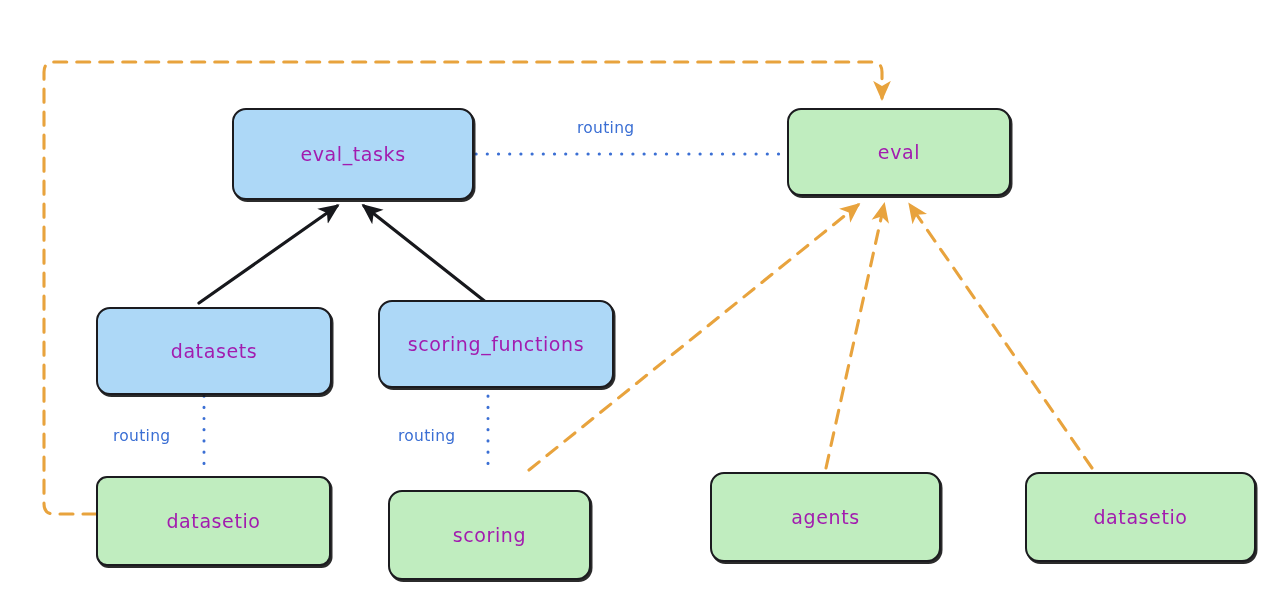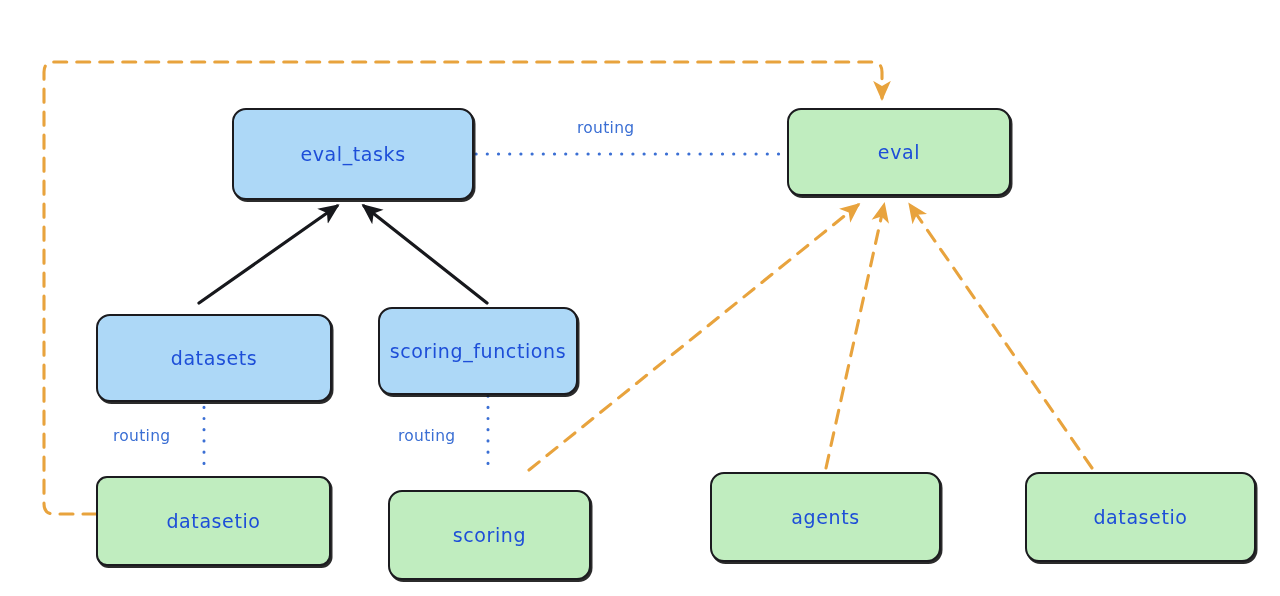--- a/index.html
+++ b/index.html
@@ -29,21 +29,21 @@
     display: flex;
     align-items: center;
     justify-content: center;
     z-index: 5;
     box-shadow: 1.5px 2px 0 0 rgba(20,20,20,0.9);
   }
   .node .node-label {
     font-family: "DejaVu Sans", sans-serif;
     font-size: 19px;
     letter-spacing: 0.6px;
-    color: #1d4ed8;
+    color: #a21caf;
     white-space: nowrap;
   }
   .edge-label {
     position: absolute;
     font-family: "DejaVu Sans", sans-serif;
     font-size: 15.5px;
     letter-spacing: 0.3px;
     z-index: 6;
     white-space: nowrap;
   }
@@ -81,25 +81,25 @@
 </svg>
 
 <div class="node" id="node-eval_tasks" style="left:232px; top:108px; width:242px; height:92px; background:#add8f7;">
   <span class="node-label">eval_tasks</span>
 </div>
 
 <div class="node" id="node-eval" style="left:787px; top:108px; width:224px; height:88px; background:#c0edbf;">
   <span class="node-label">eval</span>
 </div>
 
-<div class="node" id="node-datasets" style="left:96px; top:314px; width:236px; height:88px; background:#add8f7;">
+<div class="node" id="node-datasets" style="left:96px; top:307px; width:236px; height:88px; background:#add8f7;">
   <span class="node-label">datasets</span>
 </div>
 
-<div class="node" id="node-scoring_functions" style="left:378px; top:307px; width:200px; height:88px; background:#add8f7;text-align:right;">
+<div class="node" id="node-scoring_functions" style="left:378px; top:300px; width:236px; height:88px; background:#add8f7;text-align:right;">
   <span class="node-label">scoring_functions</span>
 </div>
 
 <div class="node" id="node-datasetio" style="left:96px; top:476px; width:235px; height:90px; background:#c0edbf;border-radius:11px;">
   <span class="node-label">datasetio</span>
 </div>
 
 <div class="node" id="node-scoring" style="left:388px; top:490px; width:203px; height:90px; background:#c0edbf;">
   <span class="node-label">scoring</span>
 </div>

